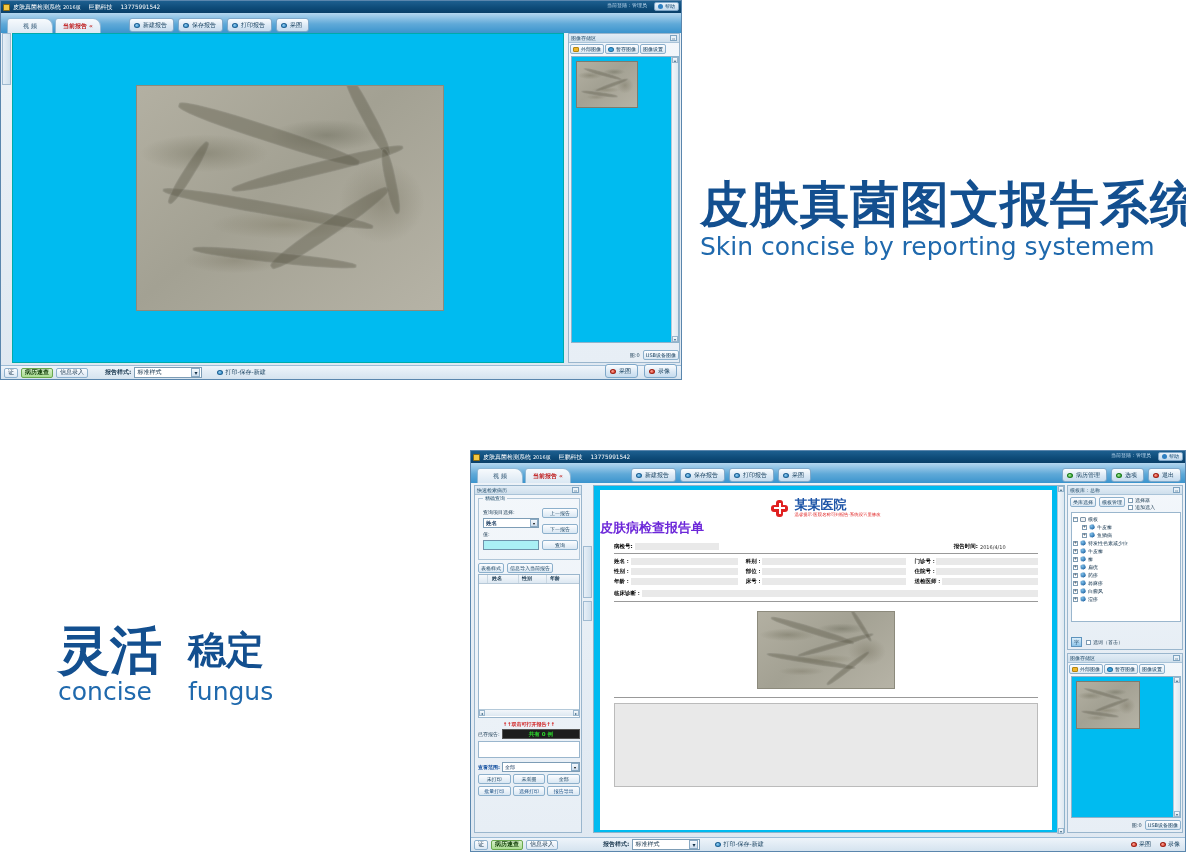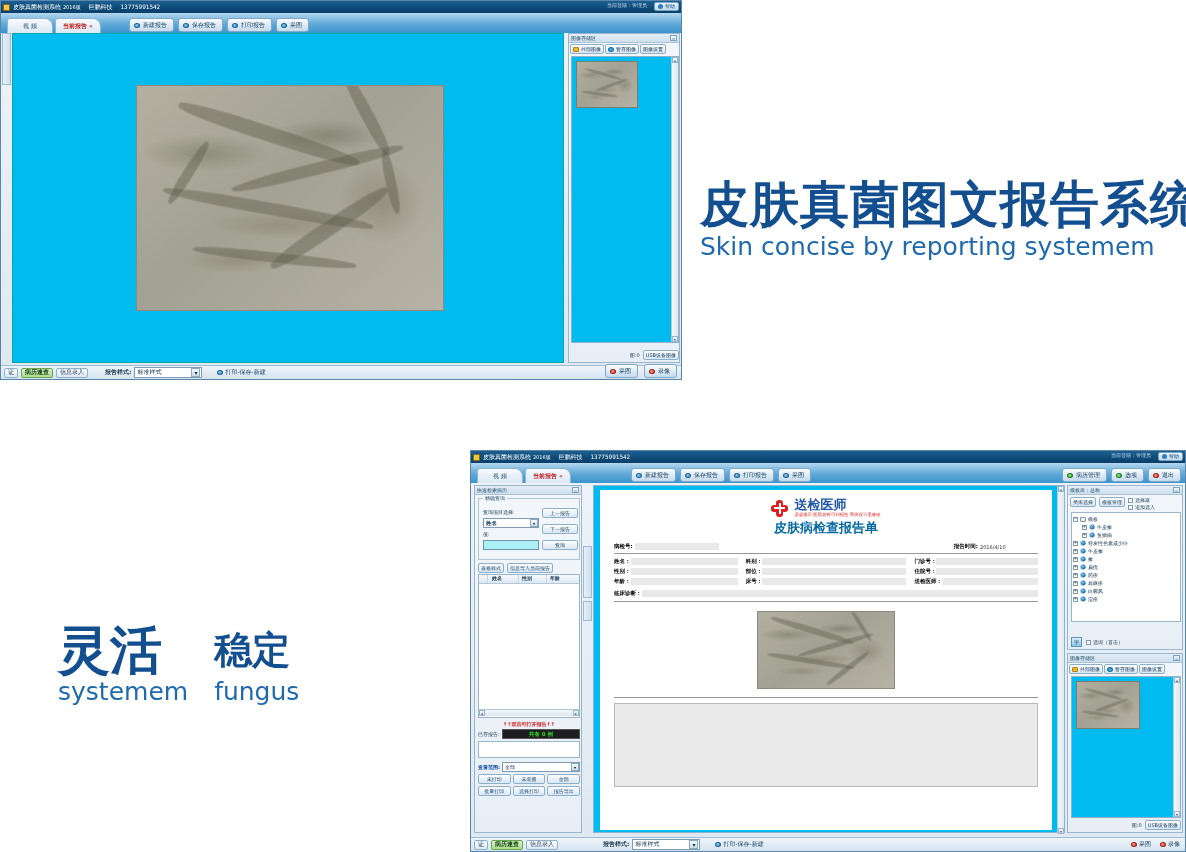--- a/index.html
+++ b/index.html
@@ -192,21 +192,21 @@
     display:flex;align-items:center;justify-content:center;color:#234; flex:0 0 auto;}
   .tree .gear { width:6px;height:6px;flex:0 0 auto;
     background:radial-gradient(circle at 40% 35%, #7fc0ea, #1a5fa0 75%);
     clip-path:polygon(50% 0,62% 12%,78% 8%,82% 24%,97% 32%,90% 46%,100% 58%,86% 66%,88% 83%,71% 82%,60% 96%,48% 85%,32% 94%,26% 78%,10% 76%,14% 60%,2% 50%,14% 38%,8% 22%,25% 22%,32% 7%,46% 14%);}
   .tree .folder { width:6px;height:5px;flex:0 0 auto;background:#eef1f4;border:1px solid #7d93a6;border-radius:1px;}
 
   
   .doc-wrap { background:#ffffff; position:relative; overflow:hidden; }
   .doc-hosp { color:#1f56a8; font-weight:bold; }
   .doc-sub { color:#e02020; }
-  .doc-title { color:#0369a1; font-weight:bold; text-align:center; }
+  .doc-title { color:#6d28d9; font-weight:bold; }
   .field-line { display:flex; align-items:flex-end; }
   .field-lbl { font-size:5.5px; color:#000; font-weight:bold; white-space:nowrap; }
   .field-val { background:#e9e9e9; height:7px; flex:1; }
   .cross {
     width:17px;height:17px; position:relative; flex:0 0 auto;
   }
   .cross .c1,.cross .c2 {
     position:absolute; background:#e02020;
   }
   .cross .c1 { left:5px; top:0; width:7px; height:17px; border-radius:3px;}
@@ -359,21 +359,21 @@
 </div>
 
 <div style="position:absolute;left:700px;top:178px;width:480px;">
   <div class="slogan-cn" style="font-size:49px;line-height:54px;letter-spacing:1px;white-space:nowrap;">皮肤真菌图文报告系统</div>
   <div class="slogan-en" style="font-size:25px;line-height:30px;white-space:nowrap;">Skin concise by reporting systemem</div>
 </div>
 
 <div style="position:absolute;left:58px;top:622px;display:flex;gap:26px;">
   <div style="text-align:left;">
     <div class="slogan-cn" style="font-size:52px;line-height:56px;">灵活</div>
-    <div class="slogan-en" style="font-size:25px;line-height:28px;">systemem</div>
+    <div class="slogan-en" style="font-size:25px;line-height:28px;">concise</div>
   </div>
   <div style="text-align:left;">
     <div class="slogan-cn" style="font-size:38px;line-height:56px;">稳定</div>
     <div class="slogan-en" style="font-size:25px;line-height:28px;">fungus</div>
   </div>
 </div>
 
 <div class="app-window" style="left:470px;top:450px;width:716px;height:402px;">
 
   <div class="titlebar">
@@ -533,21 +533,21 @@
     <div class="doc-wrap" style="position:absolute;left:6px;top:4px;width:452px;height:340px;background:#fff;">
 
       <div style="display:flex;align-items:center;justify-content:center;gap:6px;padding-top:8px;">
         <span class="cross">
           <span class="c1"></span>
             <span class="c2"></span>
             <span class="w1"></span>
             <span class="w2"></span>
         </span>
         <span>
-          <div class="doc-hosp" style="font-size:13px;line-height:14px;">送检医师</div>
+          <div class="doc-hosp" style="font-size:13px;line-height:14px;">某某医院</div>
           <div class="doc-sub" style="font-size:4.4px;line-height:6px;">温馨提示·医院名称可到报告·系统设置里修改</div>
         </span>
       </div>
       <div class="doc-title" style="font-size:13px;line-height:18px;margin-top:1px;">皮肤病检查报告单</div>
 
       <div style="display:flex;align-items:flex-end;gap:2px;margin:6px 14px 0 14px;">
         <span class="field-lbl">病检号:</span>
         <span class="field-val" style="width:84px;flex:0 0 auto;"></span>
         <span style="flex:1;"></span>
         <span class="field-lbl">报告时间:</span>

